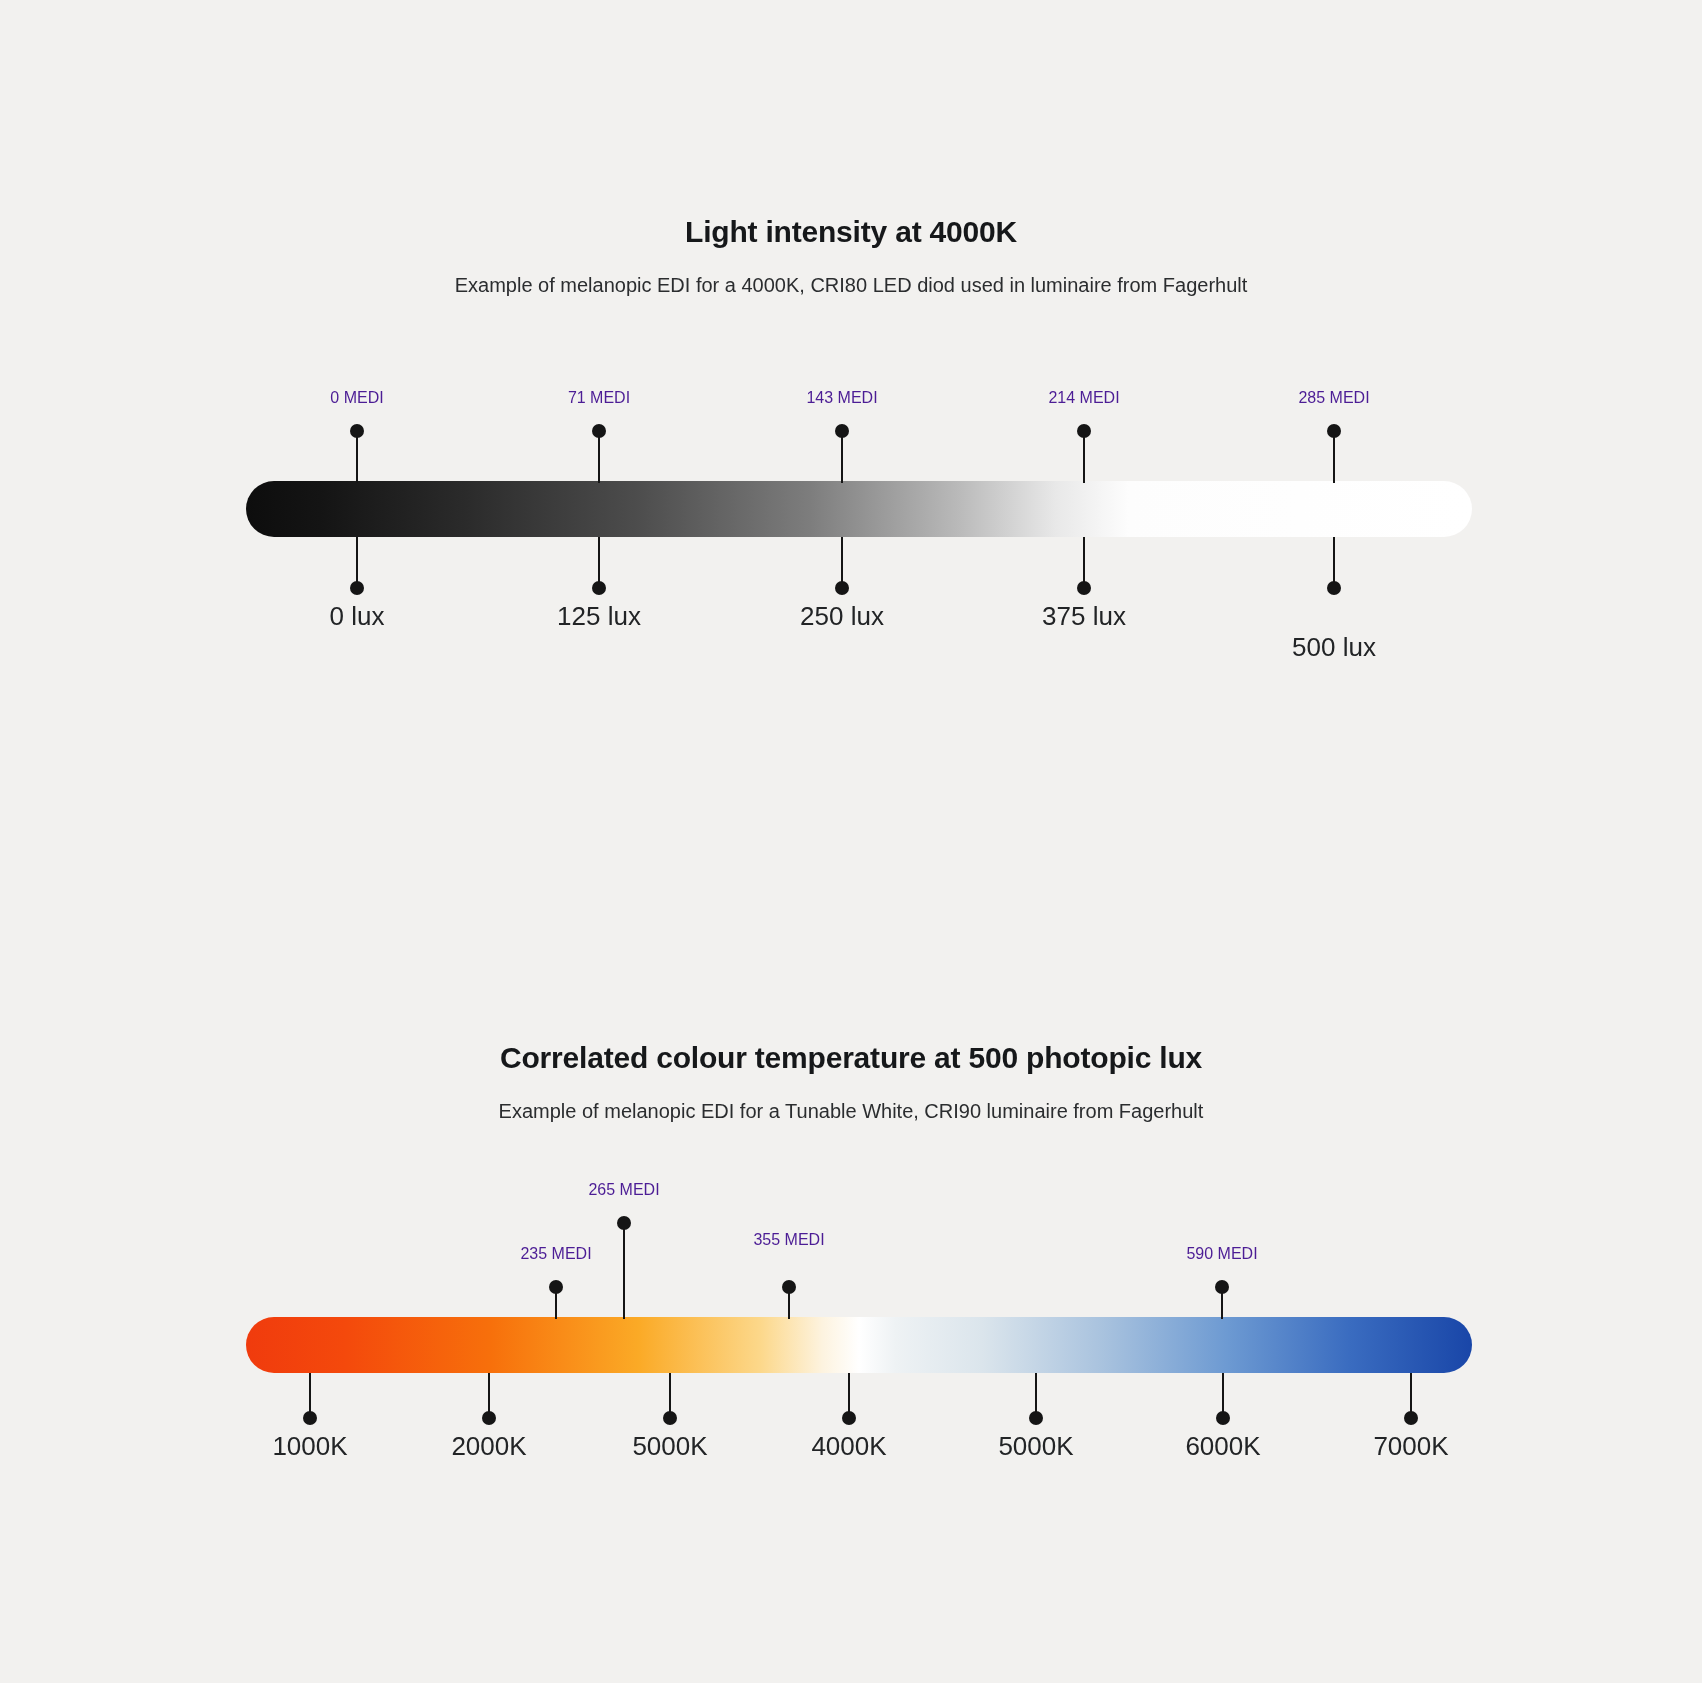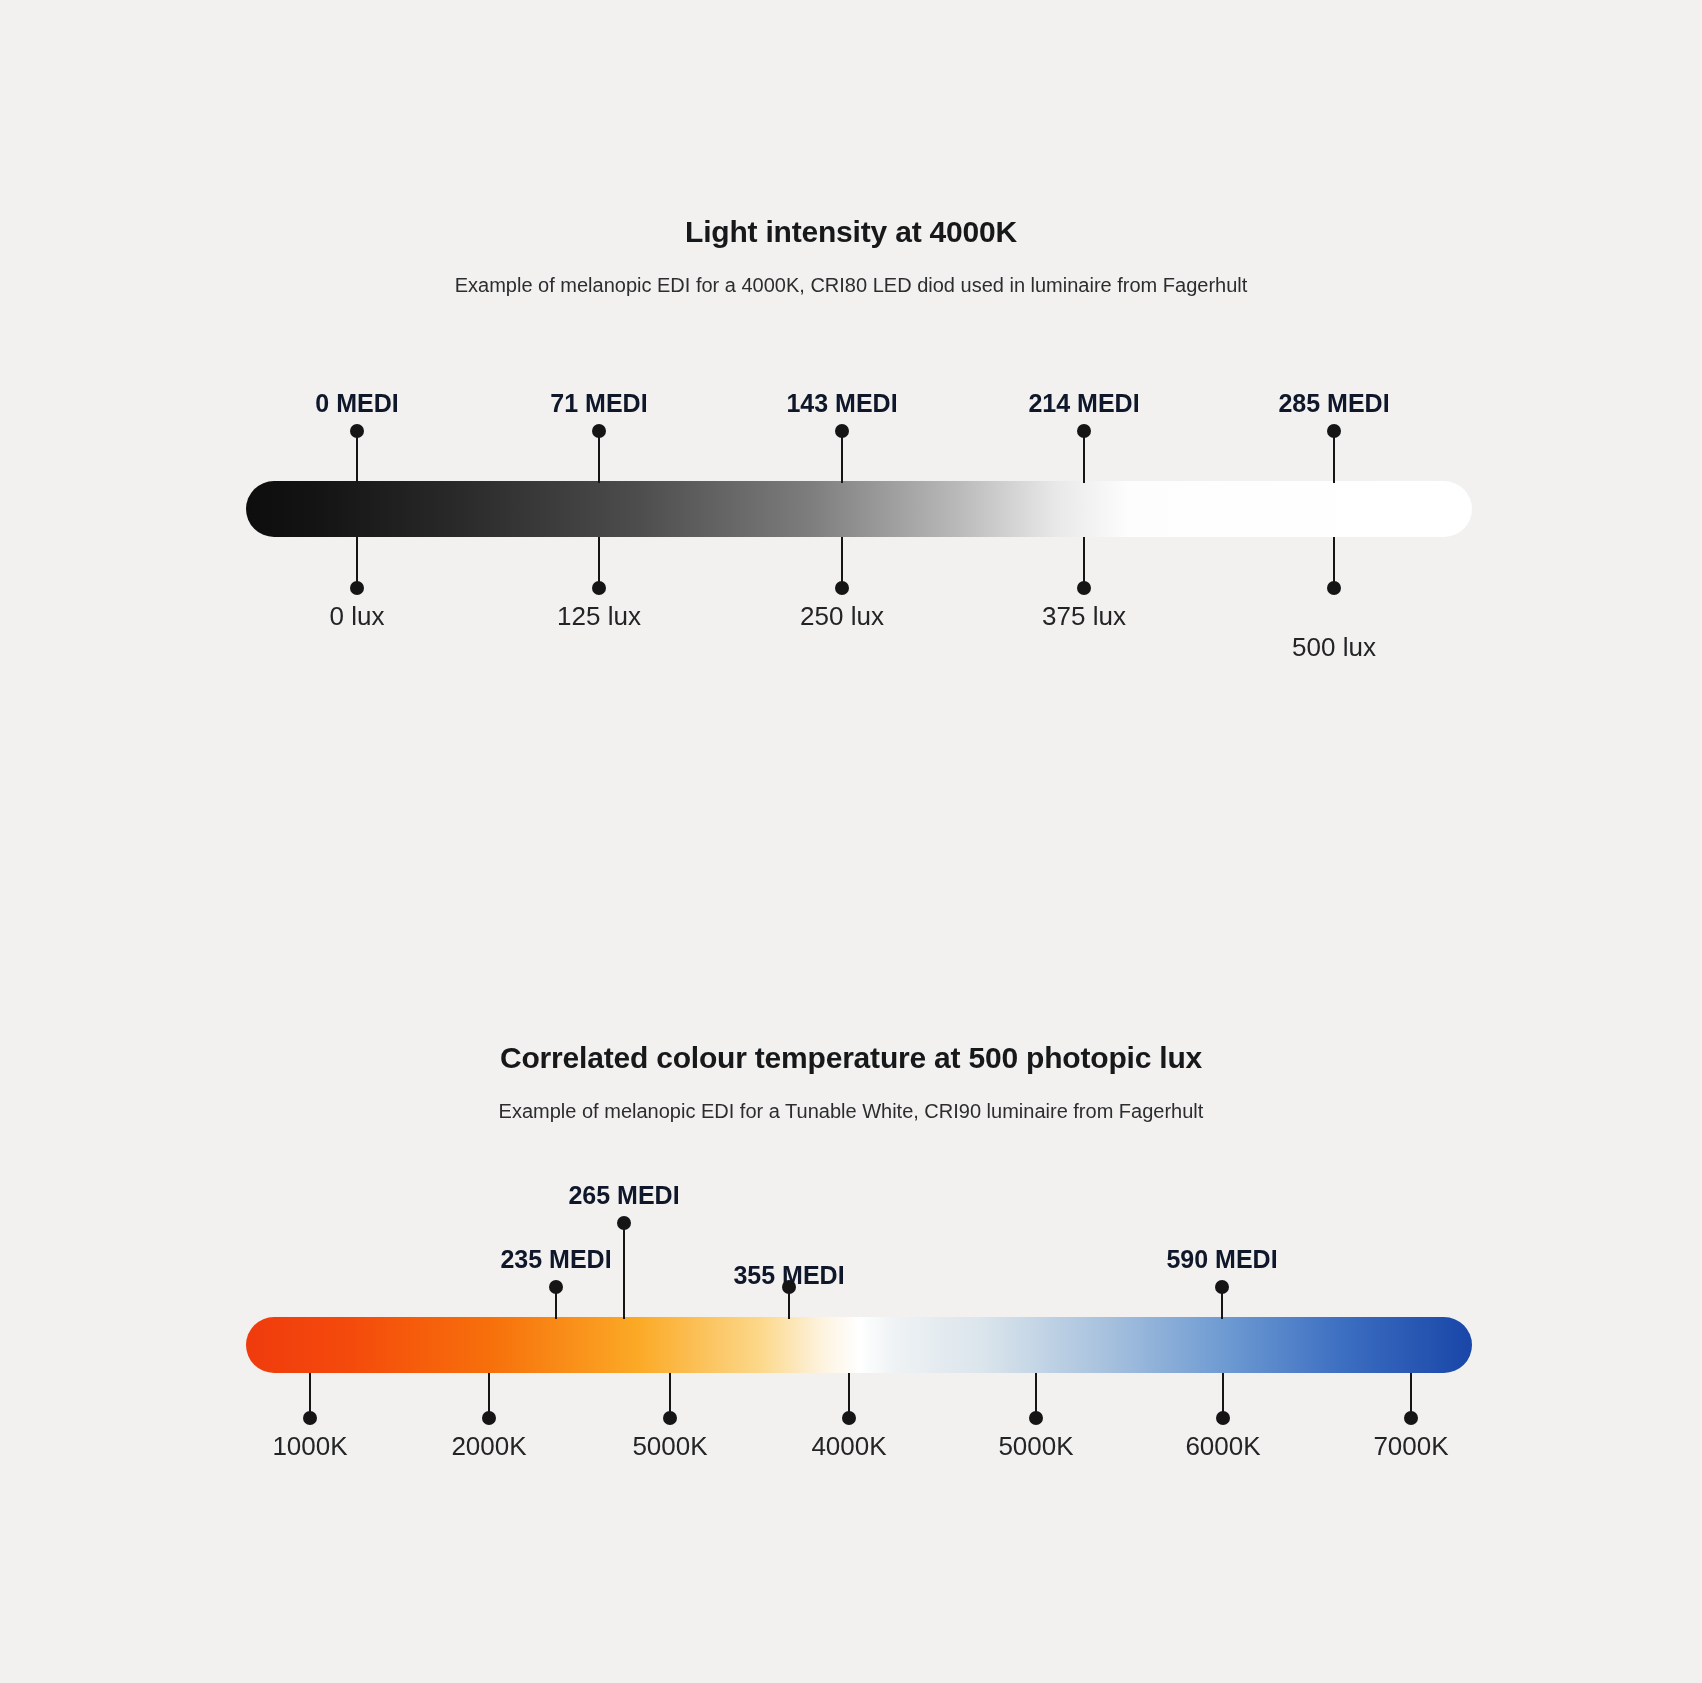--- a/index.html
+++ b/index.html
@@ -101,23 +101,23 @@
     border-radius: 50%;
     background: #151515;
   }
   .marker .lbl {
     position: absolute;
     transform: translateX(-50%);
     white-space: nowrap;
     text-align: center;
   }
   .lbl-medi {
-    font-size: 25px;
-    font-weight: bold;
-    color: #0f172a;
+    font-size: 16px;
+    font-weight: normal;
+    color: #4c1d95;
   }
   .lbl-scale {
     font-size: 26px;
     font-weight: normal;
     color: #222426;
   }
 </style>
 </head>
 <body>
 
@@ -200,21 +200,21 @@
         <div class="lbl lbl-medi" style="top:70px;">235 MEDI</div>
         <div class="dot" style="top:105px;"></div>
         <div class="stem" style="top:112px; height:32px;"></div>
       </div>
       <div class="marker" style="left:624px; top:0;">
         <div class="lbl lbl-medi" style="top:6px;">265 MEDI</div>
         <div class="dot" style="top:41px;"></div>
         <div class="stem" style="top:48px; height:96px;"></div>
       </div>
       <div class="marker" style="left:789px; top:0;">
-        <div class="lbl lbl-medi" style="top:86px;">355 MEDI</div>
+        <div class="lbl lbl-medi" style="top:56px;">355 MEDI</div>
         <div class="dot" style="top:105px;"></div>
         <div class="stem" style="top:112px; height:32px;"></div>
       </div>
       <div class="marker" style="left:1222px; top:0;">
         <div class="lbl lbl-medi" style="top:70px;">590 MEDI</div>
         <div class="dot" style="top:105px;"></div>
         <div class="stem" style="top:112px; height:32px;"></div>
       </div>
 
       <div class="marker" style="left:310px; top:198px;">

